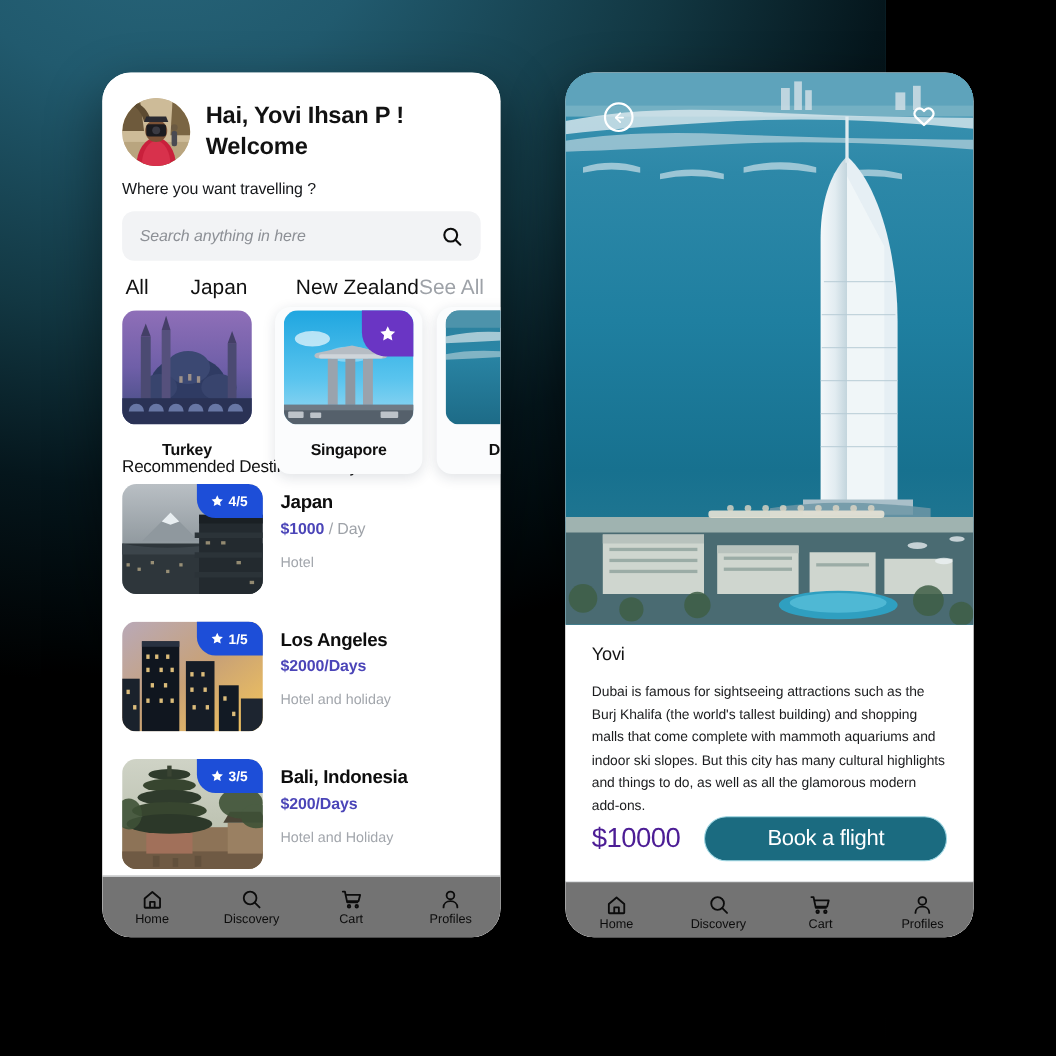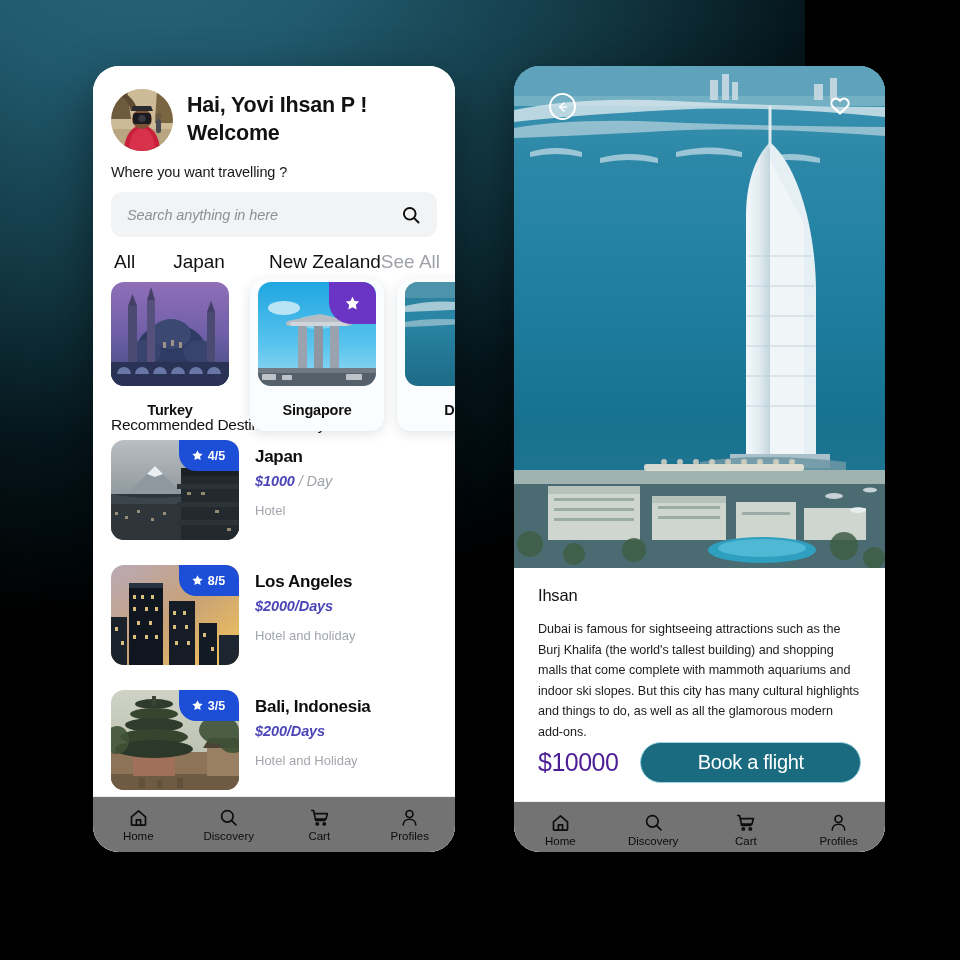--- a/index.html
+++ b/index.html
@@ -218,21 +218,20 @@
     font-weight: 700;
     color: #0d0d0d;
     letter-spacing: -0.3px;
   }
   .rec-price {
     margin-top: 6px;
     font-size: 14.5px;
     font-weight: 700;
     color: #4b45b8;
     letter-spacing: -0.1px;
-    font-style: italic;
   }
   .rec-price .per { color: #9ea2a8; font-weight: 400; }
   .rec-cat {
     margin-top: 14px;
     font-size: 13px;
     color: #a2a6ac;
   }
 
   
   .navbar {
@@ -573,21 +572,21 @@
                   <rect x="4" y="62" width="3" height="4"></rect>
                     <rect x="10" y="76" width="3" height="4"></rect>
                   <rect x="92" y="68" width="3" height="4"></rect>
                     <rect x="100" y="82" width="3" height="4"></rect>
                 </g>
               </svg>
               <div class="rate-badge">
                 <svg viewBox="0 0 24 24" fill="#fff">
                   <path d="M12 2.4l2.9 6 6.6.9-4.8 4.6 1.2 6.6L12 17.4 6.1 20.5l1.2-6.6L2.5 9.3l6.6-.9z"></path>
                 </svg>
-                <span class="rate-txt">8/5</span>
+                <span class="rate-txt">1/5</span>
               </div>
             </div>
             <div class="rec-info">
               <div class="rec-name">Los Angeles</div>
               <div class="rec-price">
                 <span>$2000</span><span>/Days</span>
               </div>
               <div class="rec-cat">Hotel and holiday</div>
             </div>
           </div>
@@ -793,21 +792,21 @@
         </div>
 
         <div class="hero-btn" id="btn-fav">
           <svg viewBox="0 0 24 24" fill="none" stroke="#fff" stroke-width="2.2" stroke-linejoin="round">
             <path d="M12 20.5l-7.4-7.1a4.6 4.6 0 016.5-6.5l.9.9.9-.9a4.6 4.6 0 016.5 6.5z"></path>
           </svg>
         </div>
       </div>
 
       <div class="detail-body">
-        <div class="about-h">Ihsan</div>
+        <div class="about-h">Yovi</div>
         <div class="about-p">Dubai is famous for sightseeing attractions such as the Burj Khalifa (the world's tallest building) and shopping malls that come complete with mammoth aquariums and indoor ski slopes. But this city has many cultural highlights and things to do, as well as all the glamorous modern add-ons.</div>
         <div class="cta-row">
           <div class="big-price">$10000</div>
           <button class="book-btn">Book a flight</button>
         </div>
       </div>
 
       <div class="navbar">
         <div class="nav-item">
           <svg viewBox="0 0 24 24" fill="none" stroke="#0c0c0c" stroke-width="1.9" stroke-linejoin="round">

